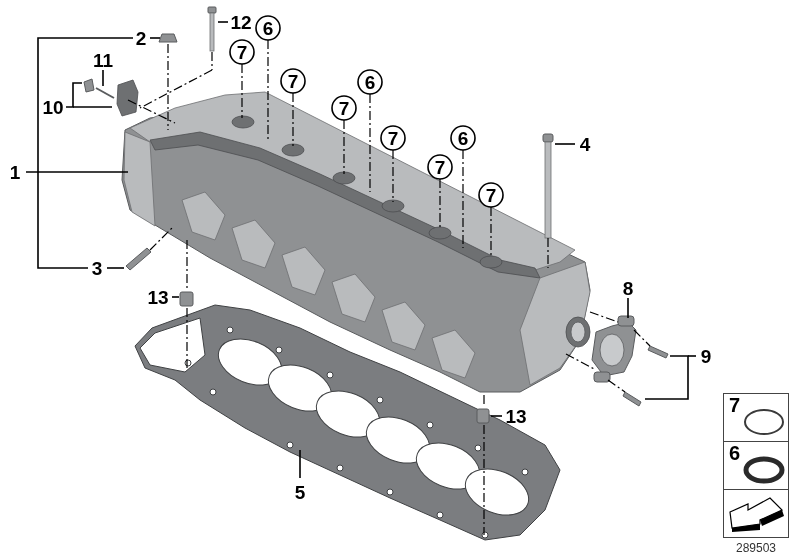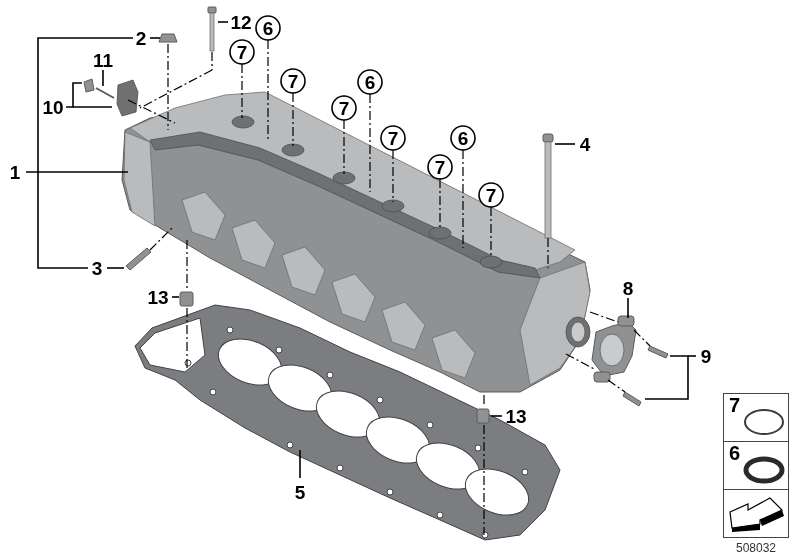--- a/index.html
+++ b/index.html
@@ -248,13 +248,13 @@
   </div>
   <div class="legend-cell">
     <svg width="64" height="46" style="position:absolute;left:0;top:0;">
       <polygon points="6,22 24,14 24,20 46,8 58,20 36,30 36,34 8,38" fill="#fff" stroke="#000" stroke-width="1.2"></polygon>
       <polygon points="58,20 60,26 38,36 36,30" fill="#000"></polygon>
       <polygon points="8,38 36,34 36,40 8,42" fill="#000"></polygon>
     </svg>
   </div>
 </div>
 
-<div id="catalog-id">508032</div>
+<div id="catalog-id">289503</div>
 
 </body></html>

